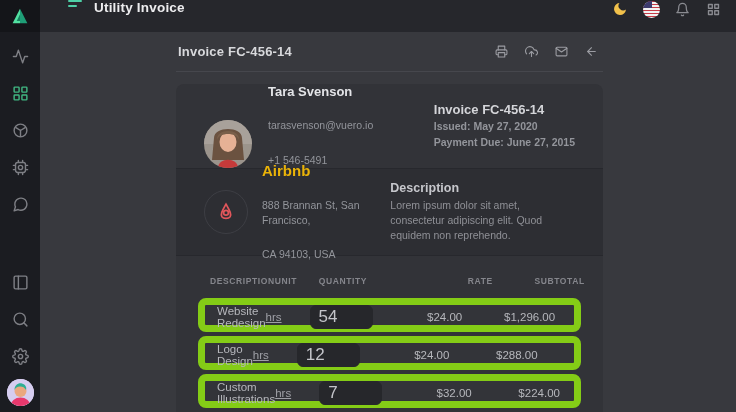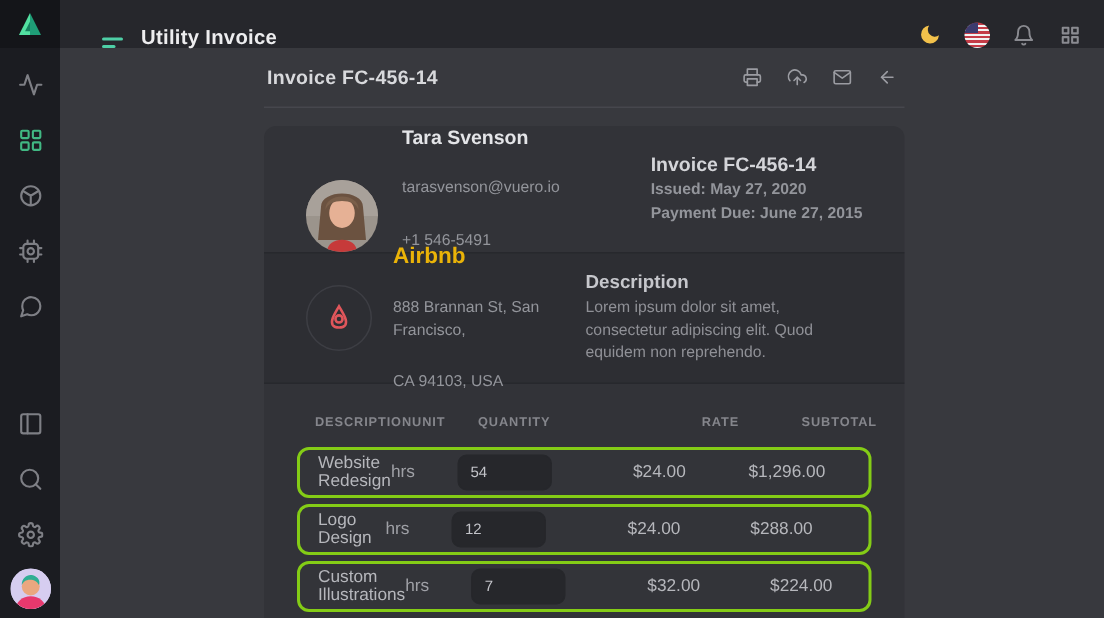--- a/index.html
+++ b/index.html
@@ -29,21 +29,21 @@
   }
   .side-btn.active { color:#41b883; }
   .side-btn svg { width:17px; height:17px; }
   .side-avatar {
     width:27px; height:27px; border-radius:50%; overflow:hidden; cursor:pointer;
     margin-top:4px; background:#d6cdf0;
   }
   
   .navbar {
     position:absolute; left:40px; top:0; right:0; height:32px;
-    background:#26272c; display:flex; align-items:flex-end; z-index:2;
+    background:#26272c; display:flex; align-items:flex-start; z-index:2;
     padding:0 14px 0 28px;
   }
   .burger { display:flex; flex-direction:column; gap:3px; cursor:pointer; margin-right:12px; }
   .burger i { display:block; height:2px; border-radius:2px; background:#4ecfa6; }
   .burger i:nth-child(1){ width:14px; }
   .burger i:nth-child(2){ width:9px; }
   .nav-title { font-size:13.5px; font-weight:700; color:#ededef; letter-spacing:.2px; }
   .nav-right { margin-left:auto; display:flex; align-items:center; gap:13px; }
   .nav-ic { width:18px; height:18px; display:flex; align-items:center; justify-content:center; cursor:pointer; color:#8a8b91; }
   .nav-ic svg { width:15px; height:15px; }
@@ -93,29 +93,29 @@
   .desc { width:205px; }
   .desc-title { font-size:12.5px; font-weight:700; color:#c6c7cc; margin-bottom:3px; }
   .desc-body { font-size:10.5px; color:#8f9096; line-height:1.45; }
   
   .sec-table { padding:14px 22px; }
   .tgrid { display:grid; grid-template-columns:1fr 44px 96px 78px 92px; align-items:center; }
   .thead { padding:6px 12px 12px; }
   .th { font-size:8.5px; font-weight:700; letter-spacing:.6px; color:#85868c; }
   .th.r { text-align:right; }
   .trow {
-    border:2px solid #84cc16; border-radius:8px; height:34px; padding:0 12px;
+    border:7px solid #84cc16; border-radius:8px; height:34px; padding:0 12px;
     margin-bottom:4px; background:#333439;
   }
   .td { font-size:11.5px; color:#b6b7bc; }
-  .td.unit { color:#9fa0a6; }
+  .td.unit { color:#9fa0a6;text-decoration:underline; }
   .td.r { text-align:center; }
   .qty-input {
     width:63px; height:24px; background:#26272b; border:1px solid #26272b; border-radius:6px;
-    color:#c3c4c9; font-size:10px; padding:0 8px; outline:none;
+    color:#c3c4c9; font-size:17px; padding:0 8px; outline:none;
     font-family:"Liberation Sans", sans-serif;
   }
 </style>
 </head>
 <body>
 
 <aside class="sidebar">
   <div class="logo-cell">
     <svg width="20" height="18" viewBox="0 0 24 22">
       <polygon points="12,2 3,20 12,20" fill="#52e0a1"></polygon>

